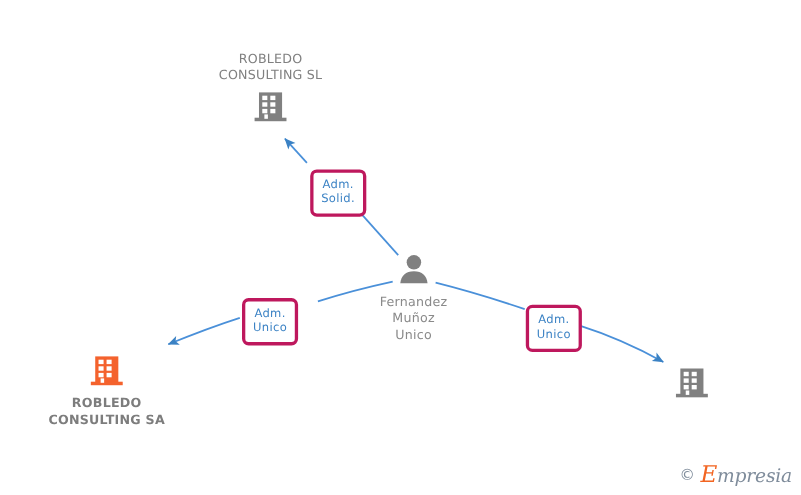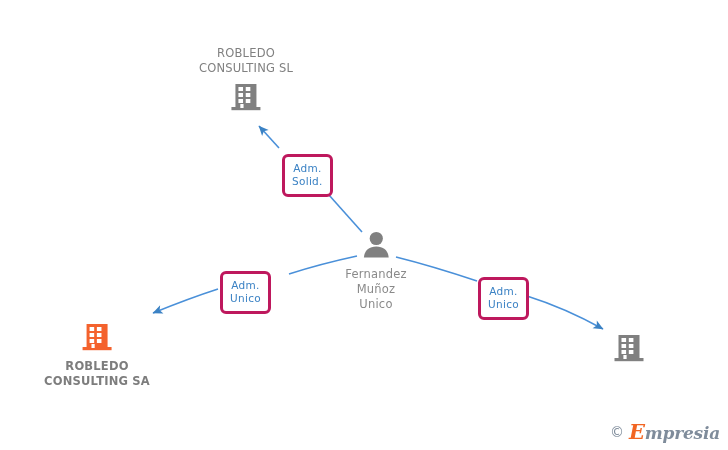--- a/index.html
+++ b/index.html
@@ -91,21 +91,20 @@
     color: #7f8c9b;
     line-height: 1;
   }
   #watermark .wm-text {
     font-family: "DejaVu Serif", "Liberation Serif", serif;
     font-style: italic;
     font-size: 17px;
     line-height: 1;
     color: #7f8c9b;
     letter-spacing: -0.2px;
-    font-weight: bold;
   }
   #watermark .wm-text .wm-e {
     color: #f26522;
     font-size: 21px;
   }
 </style>
 </head>
 <body>
 
 <div id="canvas">

